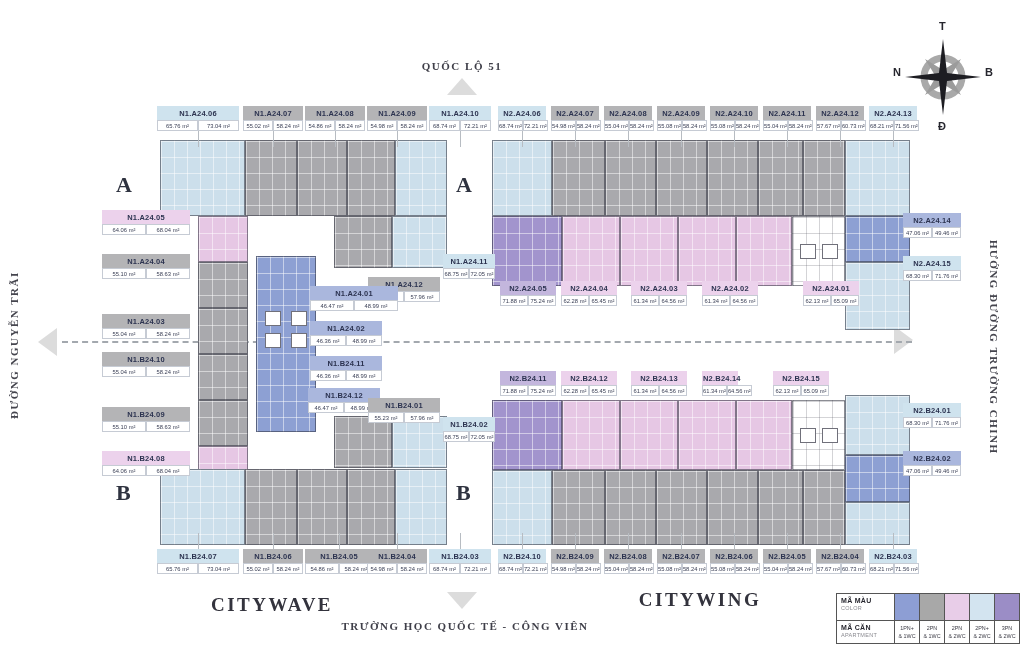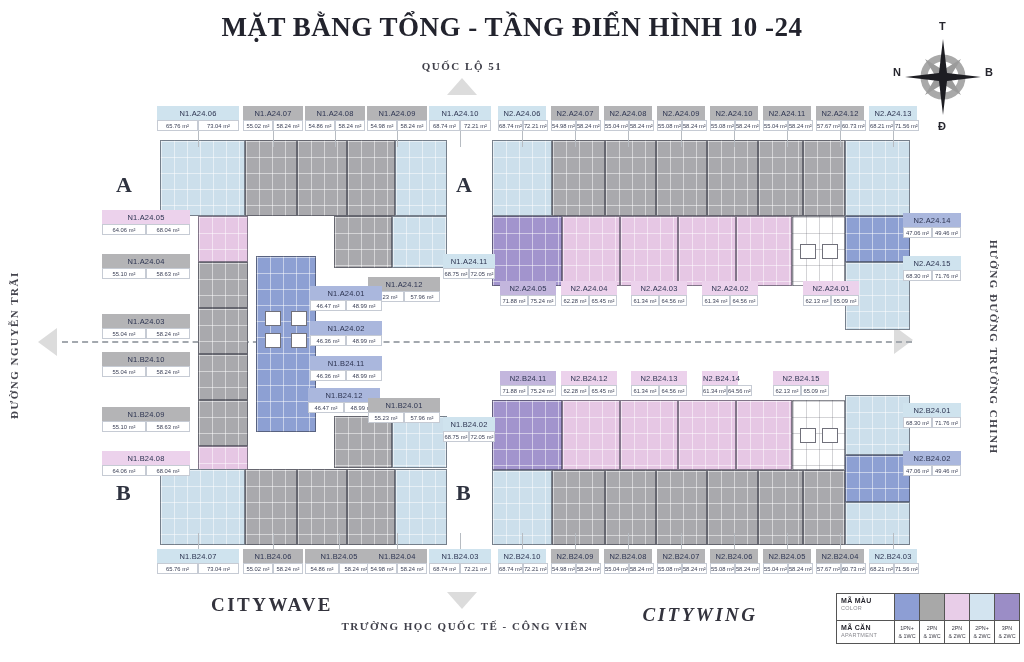--- a/index.html
+++ b/index.html
@@ -28,21 +28,21 @@
                      linear-gradient(90deg,rgba(255,255,255,.5) 1px,transparent 1px);
     background-size:13px 16px;}
   .t0p{background-color:#8da0d3;} .t1p{background-color:#a9a9ad;} .t2p{background-color:#e6c7e4;}
   .t3p{background-color:#ccdfeb;} .t4p{background-color:#a294cd;}
   .corew{background-color:#fff;
     background-image:linear-gradient(rgba(100,100,110,.28) 1px,transparent 1px),
                      linear-gradient(90deg,rgba(100,100,110,.28) 1px,transparent 1px);}
   .lift{position:absolute;width:16px;height:15px;background:#fff;border:1px solid #70707a;box-sizing:border-box;}
   
   .ul{position:absolute;text-align:center;z-index:5;}
-  .ul .uh{font-size:7.5px;font-weight:normal;color:#2c3350;padding:2.5px 1px;letter-spacing:.2px;white-space:nowrap;}
+  .ul .uh{font-size:7.5px;font-weight:bold;color:#2c3350;padding:2.5px 1px;letter-spacing:.2px;white-space:nowrap;}
   .ul .ua{display:flex;background:#fff;}
   .ul .ua span{flex:1;border:1px solid #c6cbd4;font-size:5.8px;color:#3a3f55;padding:1.5px 0;white-space:nowrap;background:#fff;}
   .ul .t0{background:#aab7dd;} .ul .t1{background:#b4b4b6;} .ul .t2{background:#ecd2ec;}
   .ul .t3{background:#cfe3ee;} .ul .t4{background:#c3b6dd;}
   .lt::after{content:"";position:absolute;left:50%;top:100%;width:1px;height:16px;background:#b7bcc2;}
   .lb::after{content:"";position:absolute;left:50%;bottom:100%;width:1px;height:16px;background:#b7bcc2;}
   
   .compass{position:absolute;z-index:4;}
   .compass .cl{position:absolute;font-weight:bold;font-size:11px;color:#26262e;}
   
@@ -56,33 +56,32 @@
   .lg-cell{flex:1;border-left:1px solid #555;box-sizing:border-box;}
   .lg-cell:first-child{border-left:none;}
   .lg-sw{min-height:26px;}
   .lg-ty{font-size:5.4px;color:#3a3a44;text-align:center;padding:3px 0;line-height:1.5;}
 </style>
 </head>
 <body>
 
 <div id="canvas">
 
-  <div class="title">MẶT BẰNG TỔNG  -  TẦNG ĐIỂN HÌNH 10 -24</div>
 
   <div class="road" style="left:362px;top:60px;width:200px;">QUỐC LỘ 51</div>
   <div class="arr arr-up" style="left:447px;top:78px;"></div>
   <div class="vtext vleft" style="left:8px;top:240px;height:210px;">ĐƯỜNG NGUYỄN TRÃI</div>
   <div class="arr arr-left" style="left:38px;top:328px;"></div>
   <div class="vtext" style="left:988px;top:225px;height:245px;">HƯỚNG ĐƯỜNG TRƯỜNG CHINH</div>
   <div class="arr arr-right" style="left:894px;top:326px;"></div>
   <div class="arr arr-down" style="left:447px;top:592px;"></div>
   <div class="road" style="left:280px;top:620px;width:370px;">TRƯỜNG HỌC QUỐC TẾ - CÔNG VIÊN</div>
 
   <div class="bname" style="left:182px;top:594px;width:180px;">CITYWAVE</div>
-  <div class="bname" style="left:610px;top:604px;width:180px;font-style:italic;">CITYWING</div>
+  <div class="bname" style="left:610px;top:589px;width:180px;">CITYWING</div>
 
   <div class="sec" style="left:116px;top:172px;">A</div>
   <div class="sec" style="left:456px;top:172px;">A</div>
   <div class="sec" style="left:116px;top:480px;">B</div>
   <div class="sec" style="left:456px;top:480px;">B</div>
 
   <div class="dash" style="left:62px;top:341px;width:850px;"></div>
 
   <div class="compass" style="left:893px;top:20px;width:100px;height:112px;">
     <svg width="86" height="86" viewBox="0 0 86 86" style="position:absolute;left:7px;top:14px;">
@@ -298,21 +297,21 @@
       </div>
     </div>
 
   <div class="ul" style="left:368px;top:277px;width:72px;">
       <div class="uh t1">N1.A24.12</div>
       <div class="ua">
         <span>55.23 m²</span>
         <span>57.96 m²</span>
       </div>
     </div>
-  <div class="ul" style="left:310px;top:286px;width:72px;">
+  <div class="ul" style="left:310px;top:286px;width:88px;">
       <div class="uh t0">N1.A24.01</div>
       <div class="ua">
         <span>46.47 m²</span>
         <span>48.99 m²</span>
       </div>
     </div>
   <div class="ul" style="left:310px;top:321px;width:72px;">
       <div class="uh t0">N1.A24.02</div>
       <div class="ua">
         <span>46.36 m²</span>

